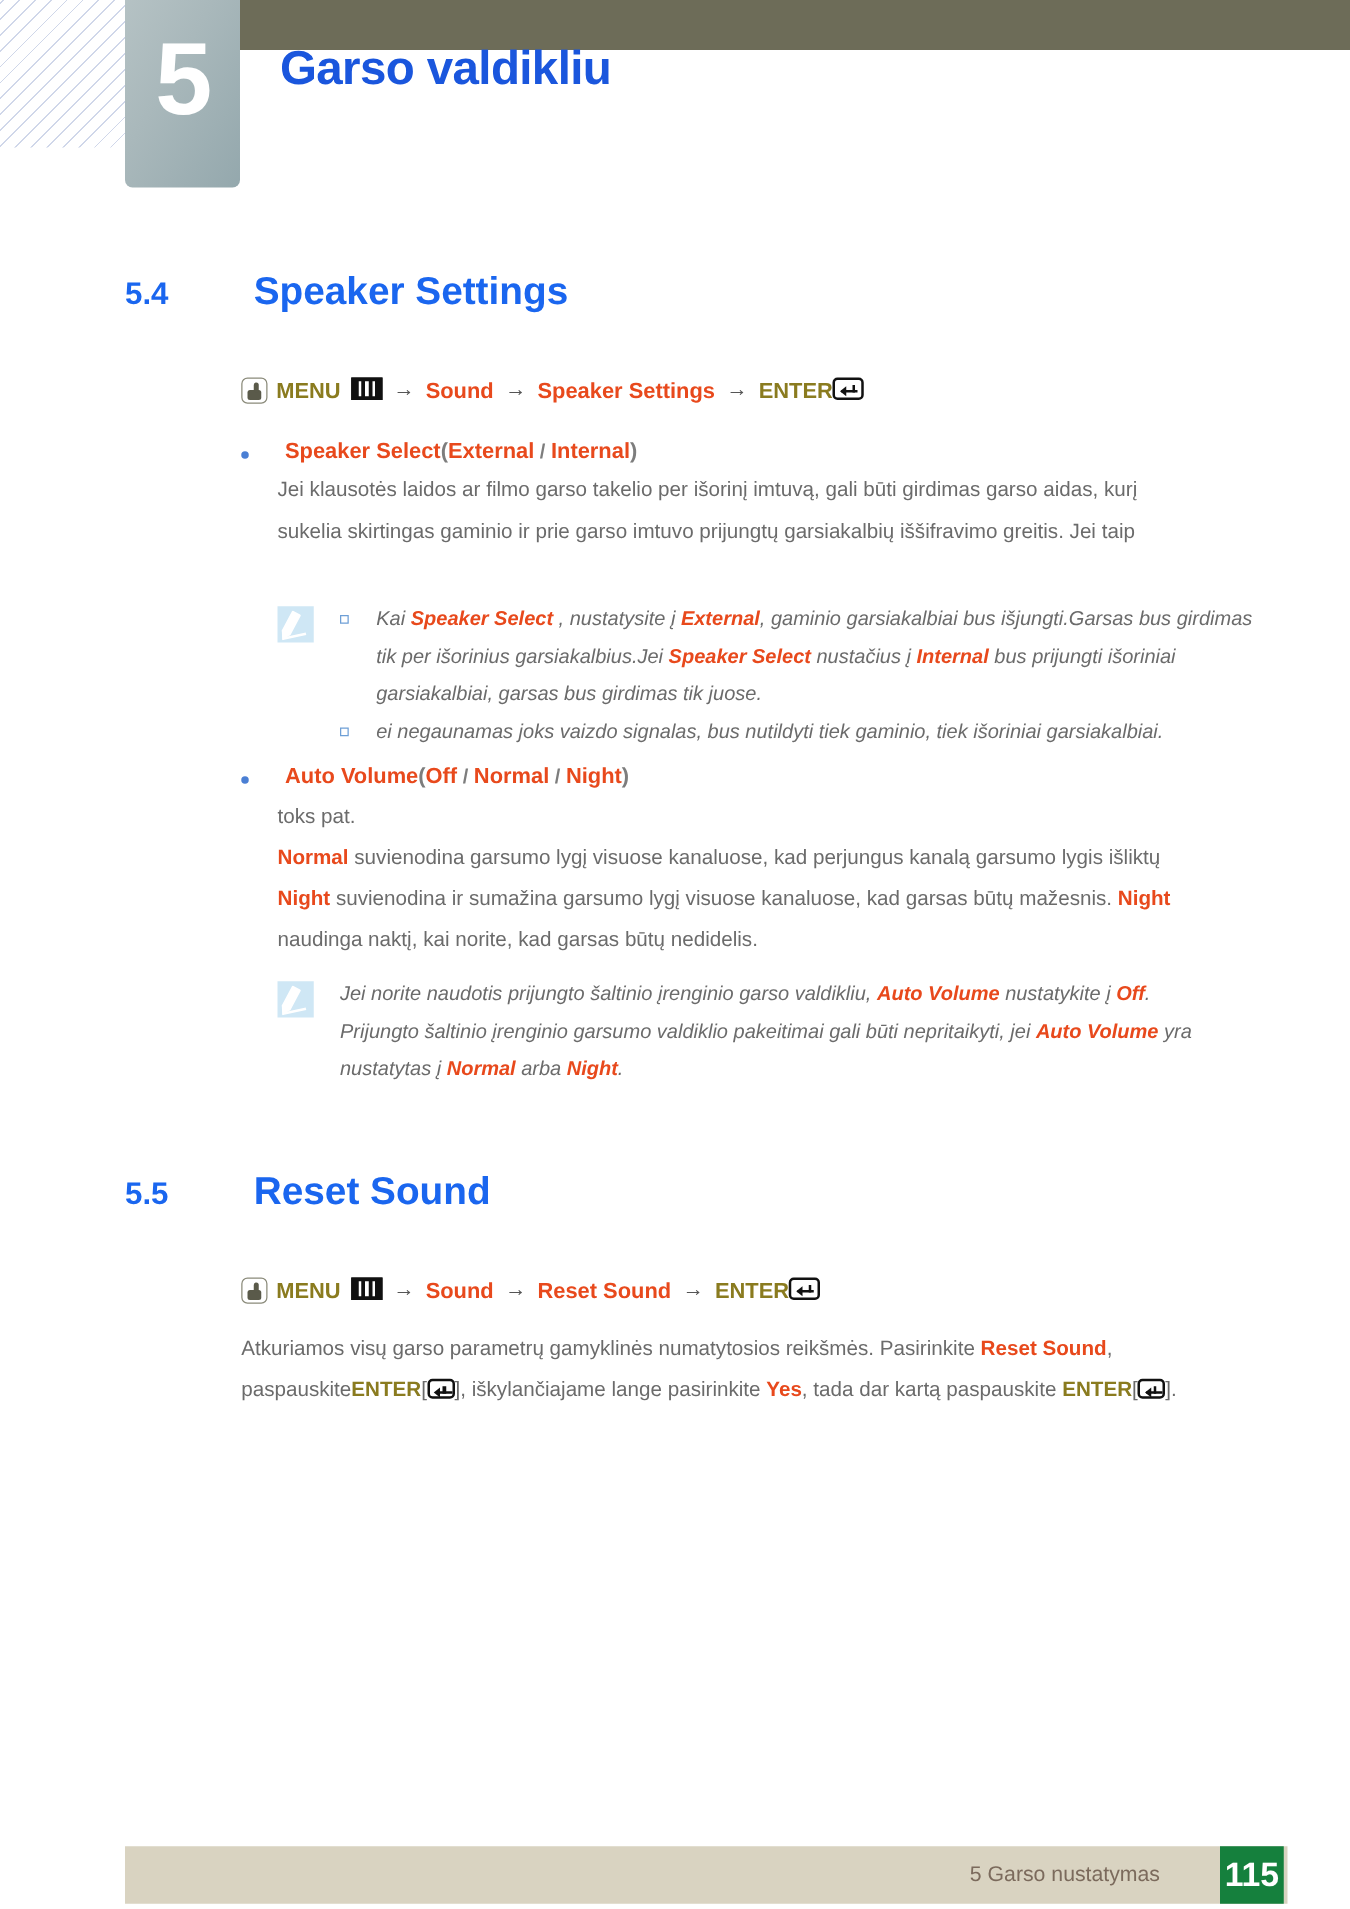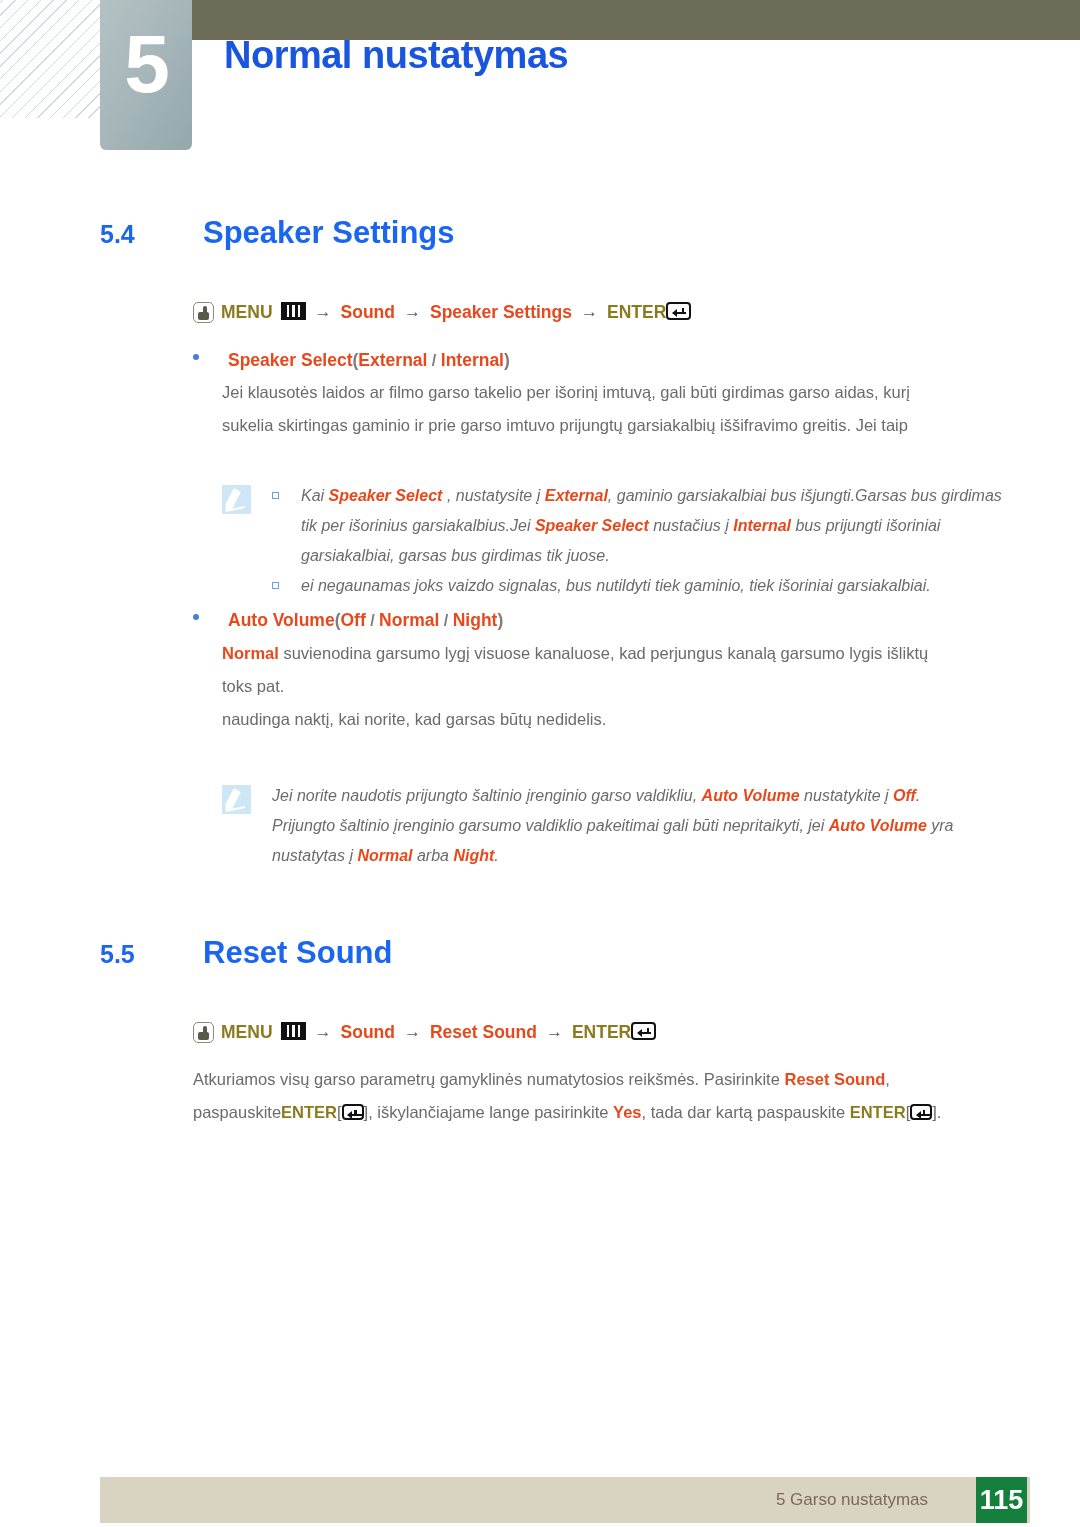--- a/index.html
+++ b/index.html
@@ -98,21 +98,21 @@
     content:"";position:absolute;left:5px;top:8px;width:13px;height:2.3px;background:#111;
   }
   .ico-enter .tip{
     position:absolute;left:3.5px;top:5.2px;width:0;height:0;
     border-top:4px solid transparent;border-bottom:4px solid transparent;
     border-right:5px solid #111;
   }
   .ico-enter.small{width:22px;height:16px;vertical-align:-2px;}
 
   
-  .bullet-row{position:absolute;display:flex;align-items:center;white-space:nowrap;}
+  .bullet-row{position:absolute;display:flex;align-items:flex-end;white-space:nowrap;}
   .dot{
     width:6px;height:6px;border-radius:50%;background:#4a7fd4;
     display:inline-block;flex:0 0 6px;margin-right:29px;position:relative;top:-4px;
   }
   .bullet-label{font-size:17.5px;font-weight:bold;color:#e8491c;}
   .paren{color:#7d7d7d;font-weight:bold;font-size:17.5px;}
   .slash{color:#7d7d7d;font-weight:bold;}
 
   
   .note{position:absolute;display:flex;}
@@ -156,21 +156,21 @@
     display:flex;align-items:center;justify-content:center;
   }
 </style>
 </head>
 <body>
 
 <div class="hatch"></div>
 <div class="banner-bar"></div>
 <div class="chap-block"></div>
 <div class="chap-num">5</div>
-<div class="chap-title">Normal nustatymas</div>
+<div class="chap-title">Garso valdikliu</div>
 
 <div class="sec-head" style="left:100px;top:215px;">
   <span class="sec-num">5.4</span>
   <span class="sec-title">Speaker Settings</span>
 </div>
 
 <div class="navline" style="left:193px;top:302px;">
   <span class="ico-hand"></span>
   <span class="nav-olive">MENU</span>
   <span class="ico-bars">
@@ -219,25 +219,26 @@
 </div>
 
 <div class="bullet-row" style="left:193px;top:610px;">
   <span class="dot"></span>
   <span>
     <span class="bullet-label">Auto Volume</span><span class="paren">(</span><span class="bullet-label">Off</span><span class="slash"> / </span><span class="bullet-label">Normal</span><span class="slash"> / </span><span class="bullet-label">Night</span><span class="paren">)</span>
   </span>
 </div>
 
 <div class="para" style="left:222px;top:637px;width:790px;">
+  <div>toks pat.</div>
   <div><span class="hl">Normal</span><span> suvienodina garsumo lygį visuose kanaluose, kad perjungus kanalą garsumo lygis išliktų</span></div>
-  <div>toks pat.</div>
 </div>
 
 <div class="para" style="left:222px;top:703px;width:800px;">
+  <div><span class="hl">Night</span><span> suvienodina ir sumažina garsumo lygį visuose kanaluose, kad garsas būtų mažesnis. </span><span class="hl">Night</span></div>
   <div>naudinga naktį, kai norite, kad garsas būtų nedidelis.</div>
 </div>
 
 <div class="note" style="left:222px;top:781px;width:765px;">
   <div class="note-ico">
     <span class="pen"></span>
       <span class="line"></span>
   </div>
   <div class="note-body">
     <span>Jei norite naudotis prijungto šaltinio įrenginio garso valdikliu, </span><span class="hl">Auto Volume</span><span> nustatykite į </span><span class="hl">Off</span><span>. Prijungto šaltinio įrenginio garsumo valdiklio pakeitimai gali būti nepritaikyti, jei </span><span class="hl">Auto Volume</span><span> yra nustatytas į </span><span class="hl">Normal</span><span> arba </span><span class="hl">Night</span><span>.</span>

